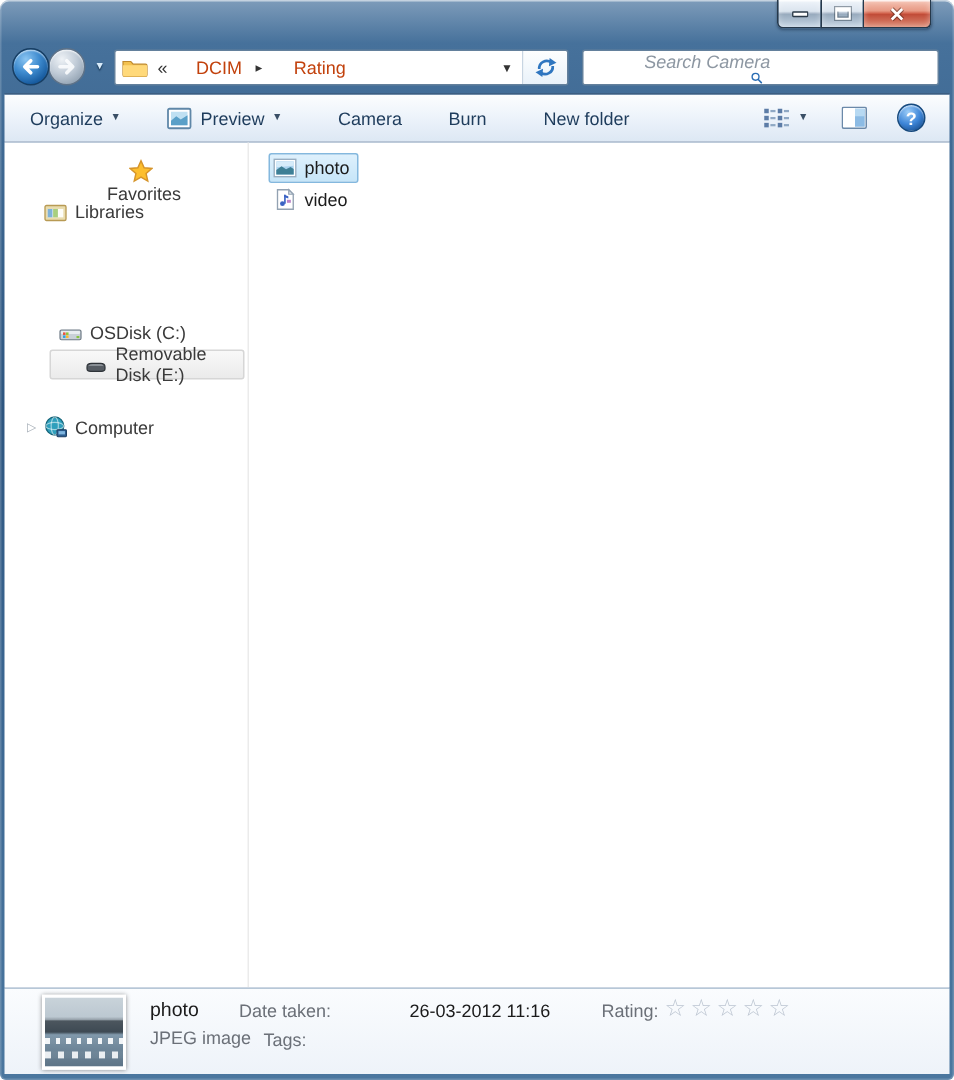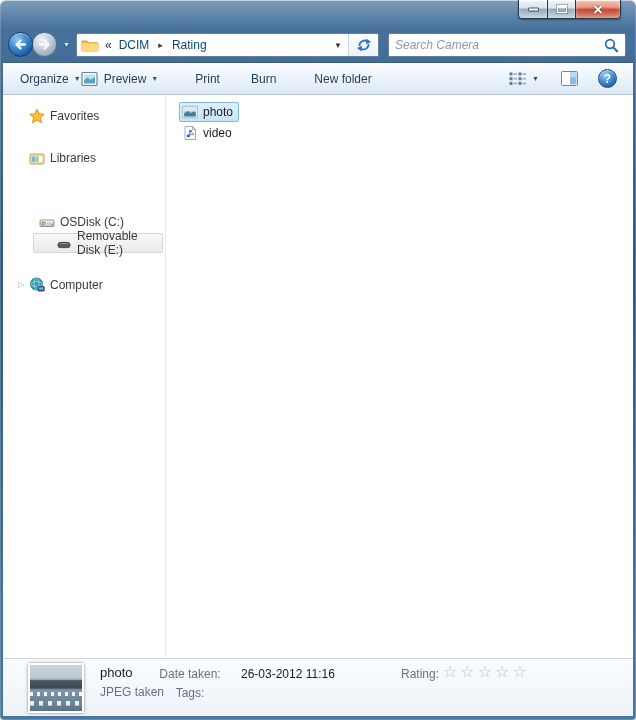--- a/index.html
+++ b/index.html
@@ -46,48 +46,48 @@
     text-shadow:0 1px 1px rgba(10,40,70,.8); }
 
   .addressbar{
     position:absolute; left:73px; top:5px; width:303px; height:24px;
     background:#fff; border:1px solid #63809c; border-radius:2px;
     display:flex; align-items:center;
   }
   .addr-body{ display:flex; align-items:center; flex:1 1 auto; height:100%; padding-left:4px; }
   .addr-folder{ width:18px; height:16px; margin-right:4px; }
   .addr-chevron{ color:#333; font-size:12px; margin:0 5px 1px 2px; }
-  .crumb{ color:#0c4a6e; padding:0 2px; }
+  .crumb{ color:#c2410c; padding:0 2px;margin-left:12px; }
   .crumb-sep{ font-size:9px; color:#333; padding:0 7px; }
   .addr-drop{ width:20px; text-align:center; font-size:8px; color:#333; align-self:stretch;
     display:flex; align-items:center; justify-content:center; }
   .refresh-btn{ width:30px; height:100%; border-left:1px solid #c8d5e2; display:flex;
     align-items:center; justify-content:center;
     background:linear-gradient(180deg,#fdfefe,#e9f2fa); border-radius:0 2px 2px 0; }
 
   .searchbox{
     position:absolute; left:385px; top:5px; width:238px; height:24px;
     background:#fff; border:1px solid #63809c; border-radius:2px;
-    display:flex; align-items:center;
+    display:flex; align-items:center;flex-direction:column;
   }
   .searchbox input{ flex:1; border:none; outline:none; height:20px; padding:0 6px;
     font-family:"Liberation Sans","DejaVu Sans",sans-serif; font-size:12px; color:#333; background:transparent; }
   .searchbox input::placeholder{ font-style:italic; color:#8d97a2; }
   .search-mag{ margin-right:6px; }
 
   
   .commandbar{
     height:33px; border-top:1px solid #3c5e82; border-bottom:1px solid #b7c4d5;
     background:linear-gradient(180deg,#fcfdfe 0%,#eef4fb 45%,#dde8f4 100%);
     display:flex; align-items:center; color:#1e3c5c; padding:0 16px 0 14px;
   }
   .tb-item{ display:flex; align-items:center; cursor:default; white-space:nowrap; }
   .tb-arrow{ font-size:7px; margin-left:5px; color:#3a4f66; }
   .tb-organize{ margin-left:3px; }
-  .tb-preview{ }
+  .tb-preview{ margin-left:30px; }
   .tb-preview .tb-icon{ margin-right:6px; }
   .tb-print{ margin-left:37px; }
   .tb-burn{ margin-left:31px; }
   .tb-newfolder{ margin-left:38px; }
   .tb-right{ margin-left:auto; display:flex; align-items:center; }
   .views-group{ display:flex; align-items:center; }
   .pane-btn{ margin-left:22px; display:flex; }
   .help-btn{ margin-left:20px; width:19px; height:19px; border-radius:50%;
     background:radial-gradient(circle at 38% 28%, #9ccdf8 0%, #3e86d8 50%, #1b5396 85%);
     border:1px solid #174a7e; color:#fff; font-weight:bold; font-size:12px;
@@ -122,21 +122,21 @@
       repeating-linear-gradient(90deg, rgba(248,250,252,.95) 0 3px, rgba(130,150,165,.2) 3px 7px) 0 64%/100% 9% no-repeat,
       repeating-linear-gradient(90deg, rgba(248,250,252,.9) 0 4px, rgba(130,150,165,.2) 4px 9px) 0 86%/100% 10% no-repeat,
       linear-gradient(180deg,#c9d3da 0%,#bcc8d1 28%,#97a2ab 32%,#4c565e 34%,#3e4a54 50%,#8199ac 54%,#70889b 72%,#5d7487 100%);
   }
   .dp-name{ position:absolute; left:97px; top:6px; font-size:13px; color:#1b1b1b; }
   .dp-type{ position:absolute; left:97px; top:26px; color:#6b7078; }
   .dp-label{ position:absolute; width:92px; text-align:center; color:#6b7078; }
   .dp-date-label{ left:141px; top:8px; }
   .dp-tags-label{ left:141px; top:27px; }
   .dp-value{ position:absolute; left:238px; color:#1a1a1a; }
-  .dp-date-value{ top:8px; }
+  .dp-date-value{ top:8px;margin-left:32px; }
   .dp-tags-value{ top:27px;margin-top:47px; }
   .dp-rating-label{ position:absolute; left:398px; top:8px; color:#6b7078; }
   .dp-stars{ position:absolute; left:440px; top:3px; font-size:16px; letter-spacing:3px;
     color:#bcc5d1; }
 </style>
 </head>
 <body>
 
 <div class="window">
 
@@ -217,21 +217,21 @@
     <div class="tb-item tb-preview">
       <svg class="tb-icon" width="17" height="16" viewBox="0 0 17 16">
         <rect x="1" y="1.5" width="15" height="13" rx="1" fill="#fff" stroke="#5f87a8" stroke-width="1.2"></rect>
         <rect x="3" y="3.5" width="11" height="9" fill="#bfe0f2"></rect>
         <path d="M3 9.5 l3.5-3 3 2.2 4.5-2.8 v6.6 H3z" fill="#5aa0c8"></path>
       </svg>
       <span>Preview</span>
       <span class="tb-arrow">▼</span>
     </div>
     <div class="tb-item tb-print">
-      <span>Print</span>
+      <span>Camera</span>
     </div>
     <div class="tb-item tb-burn">
       <span>Burn</span>
     </div>
     <div class="tb-item tb-newfolder">
       <span>New folder</span>
     </div>
 
     <div class="tb-right">
       <div class="views-group">
@@ -264,28 +264,28 @@
       </div>
       <div class="help-btn">
         <span>?</span>
       </div>
     </div>
   </div>
 
   <div class="content">
     <div class="sidebar">
 
-      <div class="side-row side-top" style="top:11px;">
+      <div class="side-row side-top" style="top:11px;flex-direction:column;">
         <svg class="sicon" viewBox="0 0 16 16">
           <path d="M8 1.2 L10.1 5.8 L15.2 6.3 L11.4 9.7 L12.5 14.7 L8 12.1 L3.5 14.7 L4.6 9.7 L0.8 6.3 L5.9 5.8 Z" fill="#fdbf2e" stroke="#d6952b" stroke-width="1"></path>
         </svg>
         <span>Favorites</span>
       </div>
 
-      <div class="side-row side-top" style="top:53px;text-align:center;">
+      <div class="side-row side-top" style="top:36px;text-align:center;">
         <svg class="sicon" viewBox="0 0 16 16">
           <rect x="1" y="4" width="14" height="10" rx="1" fill="#e9dcae" stroke="#b89a54" stroke-width="0.9"></rect>
           <rect x="2.8" y="6.3" width="10.4" height="5.6" fill="#fdfdf8"></rect>
           <rect x="2.8" y="6.3" width="3.2" height="5.6" fill="#7fb2d8"></rect>
           <rect x="6.4" y="6.3" width="3.2" height="5.6" fill="#a8cf7e"></rect>
         </svg>
         <span>Libraries</span>
       </div>
 
 
@@ -343,21 +343,21 @@
           <rect x="9.3" y="8.2" width="2.6" height="2" fill="#b06fc0" opacity="0.85"></rect>
         </svg>
         <span>video</span>
       </div>
     </div>
   </div>
 
   <div class="detailspane">
     <div class="thumb"></div>
     <div class="dp-name">photo</div>
-    <div class="dp-type">JPEG taken</div>
+    <div class="dp-type">JPEG image</div>
     <div class="dp-label dp-date-label">Date taken:</div>
     <div class="dp-value dp-date-value">26-03-2012 11:16</div>
     <div class="dp-label dp-tags-label">Tags:</div>
     <div class="dp-value dp-tags-value">Add a tag</div>
     <div class="dp-rating-label">Rating:</div>
     <div class="dp-stars">
       <span>☆</span><span>☆</span><span>☆</span><span>☆</span><span>☆</span>
     </div>
   </div>
 

